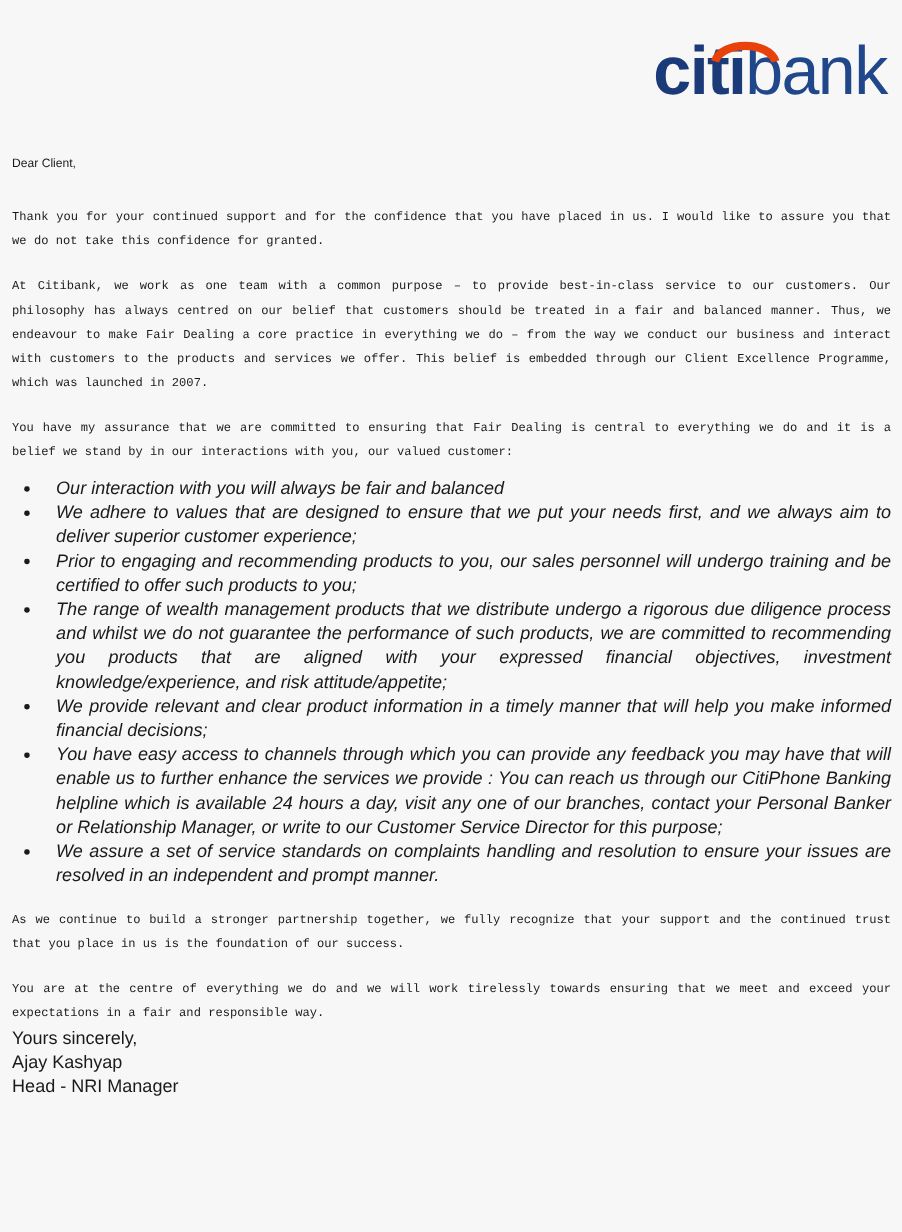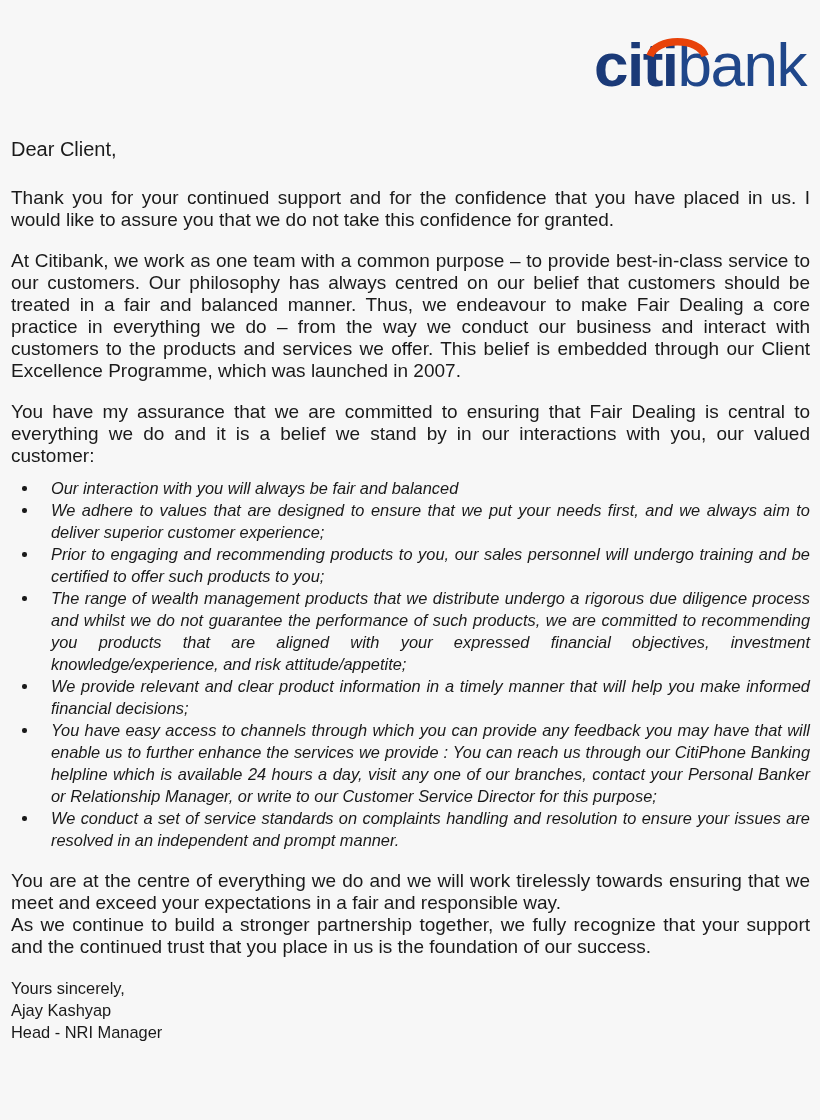--- a/index.html
+++ b/index.html
@@ -63,31 +63,32 @@
   .logo-arc svg { display: block; }
 
   
   .letter {
     position: absolute;
     left: 11px;
     top: 138px;
     width: 799px;
   }
   .para {
-    font-size: 19px;
+    font-size: 11px;
     line-height: 22px;
     text-align: justify;
     margin: 0 0 19px 0;
     -webkit-hyphens: none;
     hyphens: none;
+    font-family: Liberation Mono, monospace;
   }
   .para.tight { margin-bottom: 0; }
   .para.lead-in { margin-bottom: 10px; }
   .salutation {
-    font-size: 20px;
+    font-size: 11px;
     line-height: 22px;
     margin: 0 0 27px 0;
   }
 
   ul.bullets {
     list-style: none;
     margin: 0 0 19px 0;
     padding: 0;
     font-style: italic;
   }
@@ -166,27 +167,27 @@
       <li>
         <span class="dot"></span>
         <span>We provide relevant and clear product information in a timely manner that will help you make informed financial decisions;</span>
       </li>
       <li>
         <span class="dot"></span>
         <span>You have easy access to channels through which you can provide any feedback you may have that will enable us to further enhance the services we provide : You can reach us through our CitiPhone Banking helpline which is available 24 hours a day, visit any one of our branches, contact your Personal Banker or Relationship Manager, or write to our Customer Service Director for this purpose;</span>
       </li>
       <li>
         <span class="dot"></span>
-        <span>We conduct a set of service standards on complaints handling and resolution to ensure your issues are resolved in an independent and prompt manner.</span>
+        <span>We assure a set of service standards on complaints handling and resolution to ensure your issues are resolved in an independent and prompt manner.</span>
       </li>
     </ul>
 
+    <p class="para">As we continue to build a stronger partnership together, we fully recognize that your support and the continued trust that you place in us is the foundation of our success.</p>
+
     <p class="para tight">You are at the centre of everything we do and we will work tirelessly towards ensuring that we meet and exceed your expectations in a fair and responsible way.</p>
-
-    <p class="para">As we continue to build a stronger partnership together, we fully recognize that your support and the continued trust that you place in us is the foundation of our success.</p>
 
     <div class="signature">
       <div>Yours sincerely,</div>
       <div class="name">Ajay Kashyap</div>
       <div>Head - NRI Manager</div>
     </div>
 
   </div>
 </div>
 

